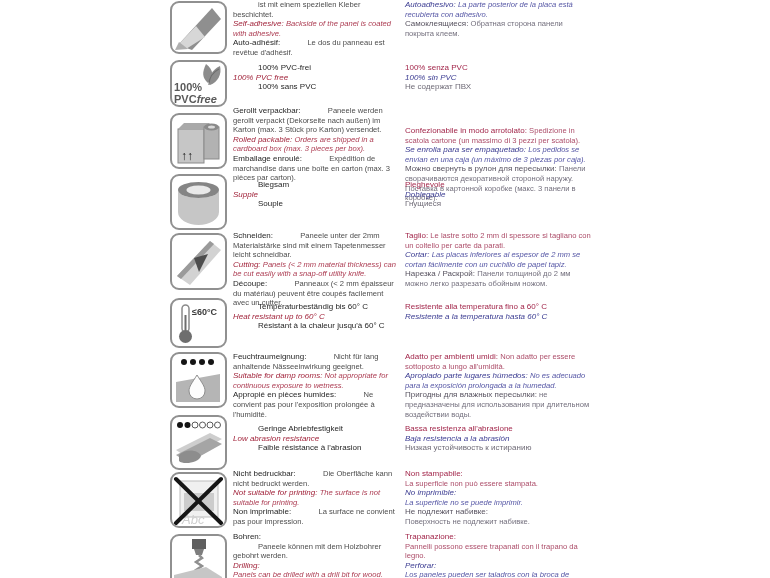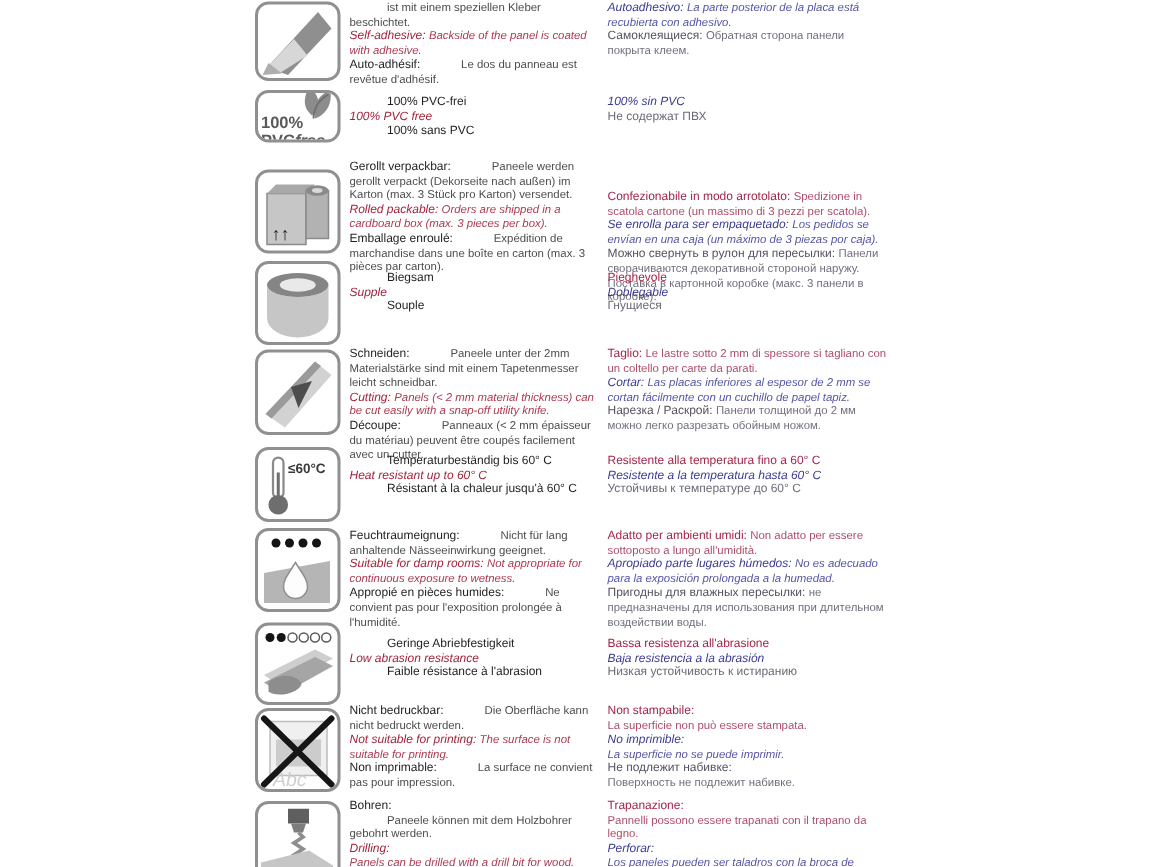--- a/index.html
+++ b/index.html
@@ -51,35 +51,36 @@
           <p class="line l-de"><span class="txt">ist mit einem speziellen Kleber beschichtet.</span></p>
           <p class="line l-en"><span class="label">Self-adhesive:</span> <span class="txt">Backside of the panel is coated with adhesive.</span></p>
           <p class="line l-fr"><span class="label">Auto-adhésif:</span> <span class="txt">Le dos du panneau est revêtue d'adhésif.</span></p>
         </div>
         <div class="col col-right" style="top: 0px;">
           <p class="line l-es"><span class="label">Autoadhesivo:</span> <span class="txt">La parte posterior de la placa está recubierta con adhesivo.</span></p>
           <p class="line l-ru"><span class="label">Самоклеящиеся:</span> <span class="txt">Обратная сторона панели покрыта клеем.</span></p>
         </div>
       </div>
       <div class="row" style="top: 60px;">
-        <div class="icon-box" style="top: 0px; height: 35px;">
+        <div class="icon-box" style="top: 0px; height: 47px;">
           <svg width="53" height="44" viewBox="0 0 53 44">
       <path d="M34,2 C30,10 30,16 36,21 C42,16 42,8 34,2 Z" fill="#8c8c8c"></path>
       <path d="M48,4 C40,8 36,14 38,23 C46,20 50,12 48,4 Z" fill="#8c8c8c"></path>
       <path d="M37,23 C37,16 41,10 47,7" fill="none" stroke="#6e6e6e" stroke-width="1.2"></path>
       <text x="2" y="29" font-size="11" font-weight="bold" fill="#5a5a5a">100%</text>
       <text x="2" y="41" font-size="11" font-weight="bold" fill="#5a5a5a">PVC<tspan font-style="italic">free</tspan></text>
           </svg>
         </div>
         <div class="col col-left" style="top: 3px;">
           <p class="line l-de plain"><span class="txt">100% PVC-frei</span></p>
           <p class="line l-en plain"><span class="txt">100% PVC free</span></p>
           <p class="line l-fr plain"><span class="txt">100% sans PVC</span></p>
         </div>
         <div class="col col-right" style="top: 3px;">
+          <p class="line l-it plain"><span class="txt">100% senza PVC</span></p>
           <p class="line l-es plain"><span class="txt">100% sin PVC</span></p>
           <p class="line l-ru plain"><span class="txt">Не содержат ПВХ</span></p>
         </div>
       </div>
       <div class="row" style="top: 106px;">
         <div class="icon-box" style="top: 7px; height: 56px;">
           <svg width="53" height="52" viewBox="0 0 53 52">
       <rect x="6" y="14" width="26" height="34" fill="#c6c6c6" stroke="#8a8a8a"></rect>
       <polygon points="6,14 12,8 38,8 32,14" fill="#a9a9a9"></polygon>
       <rect x="32" y="12" width="15" height="32" fill="#b2b2b2" stroke="#8a8a8a"></rect>
@@ -147,21 +148,20 @@
           </svg>
         </div>
         <div class="col col-left" style="top: 4px;">
           <p class="line l-de plain"><span class="txt">Temperaturbeständig bis 60° C</span></p>
           <p class="line l-en plain"><span class="txt">Heat resistant up to 60° C</span></p>
           <p class="line l-fr plain"><span class="txt">Résistant à la chaleur jusqu'à 60° C</span></p>
         </div>
         <div class="col col-right" style="top: 4px;">
           <p class="line l-it plain"><span class="txt">Resistente alla temperatura fino a 60° C</span></p>
           <p class="line l-es plain"><span class="txt">Resistente a la temperatura hasta 60° C</span></p>
-          <p class="line l-ru plain"><span class="txt">Устойчивы к температуре до 60° C</span></p>
         </div>
       </div>
       <div class="row" style="top: 352px;">
         <div class="icon-box" style="top: 0px; height: 56px;">
           <svg width="53" height="52" viewBox="0 0 53 52">
       <circle cx="12" cy="8" r="3" fill="#141414"></circle>
             <circle cx="21" cy="8" r="3" fill="#141414"></circle>
       <circle cx="30" cy="8" r="3" fill="#141414"></circle>
             <circle cx="39" cy="8" r="3" fill="#141414"></circle>
       <polygon points="4,28 48,20 48,48 4,48" fill="#b5b5b5"></polygon>

